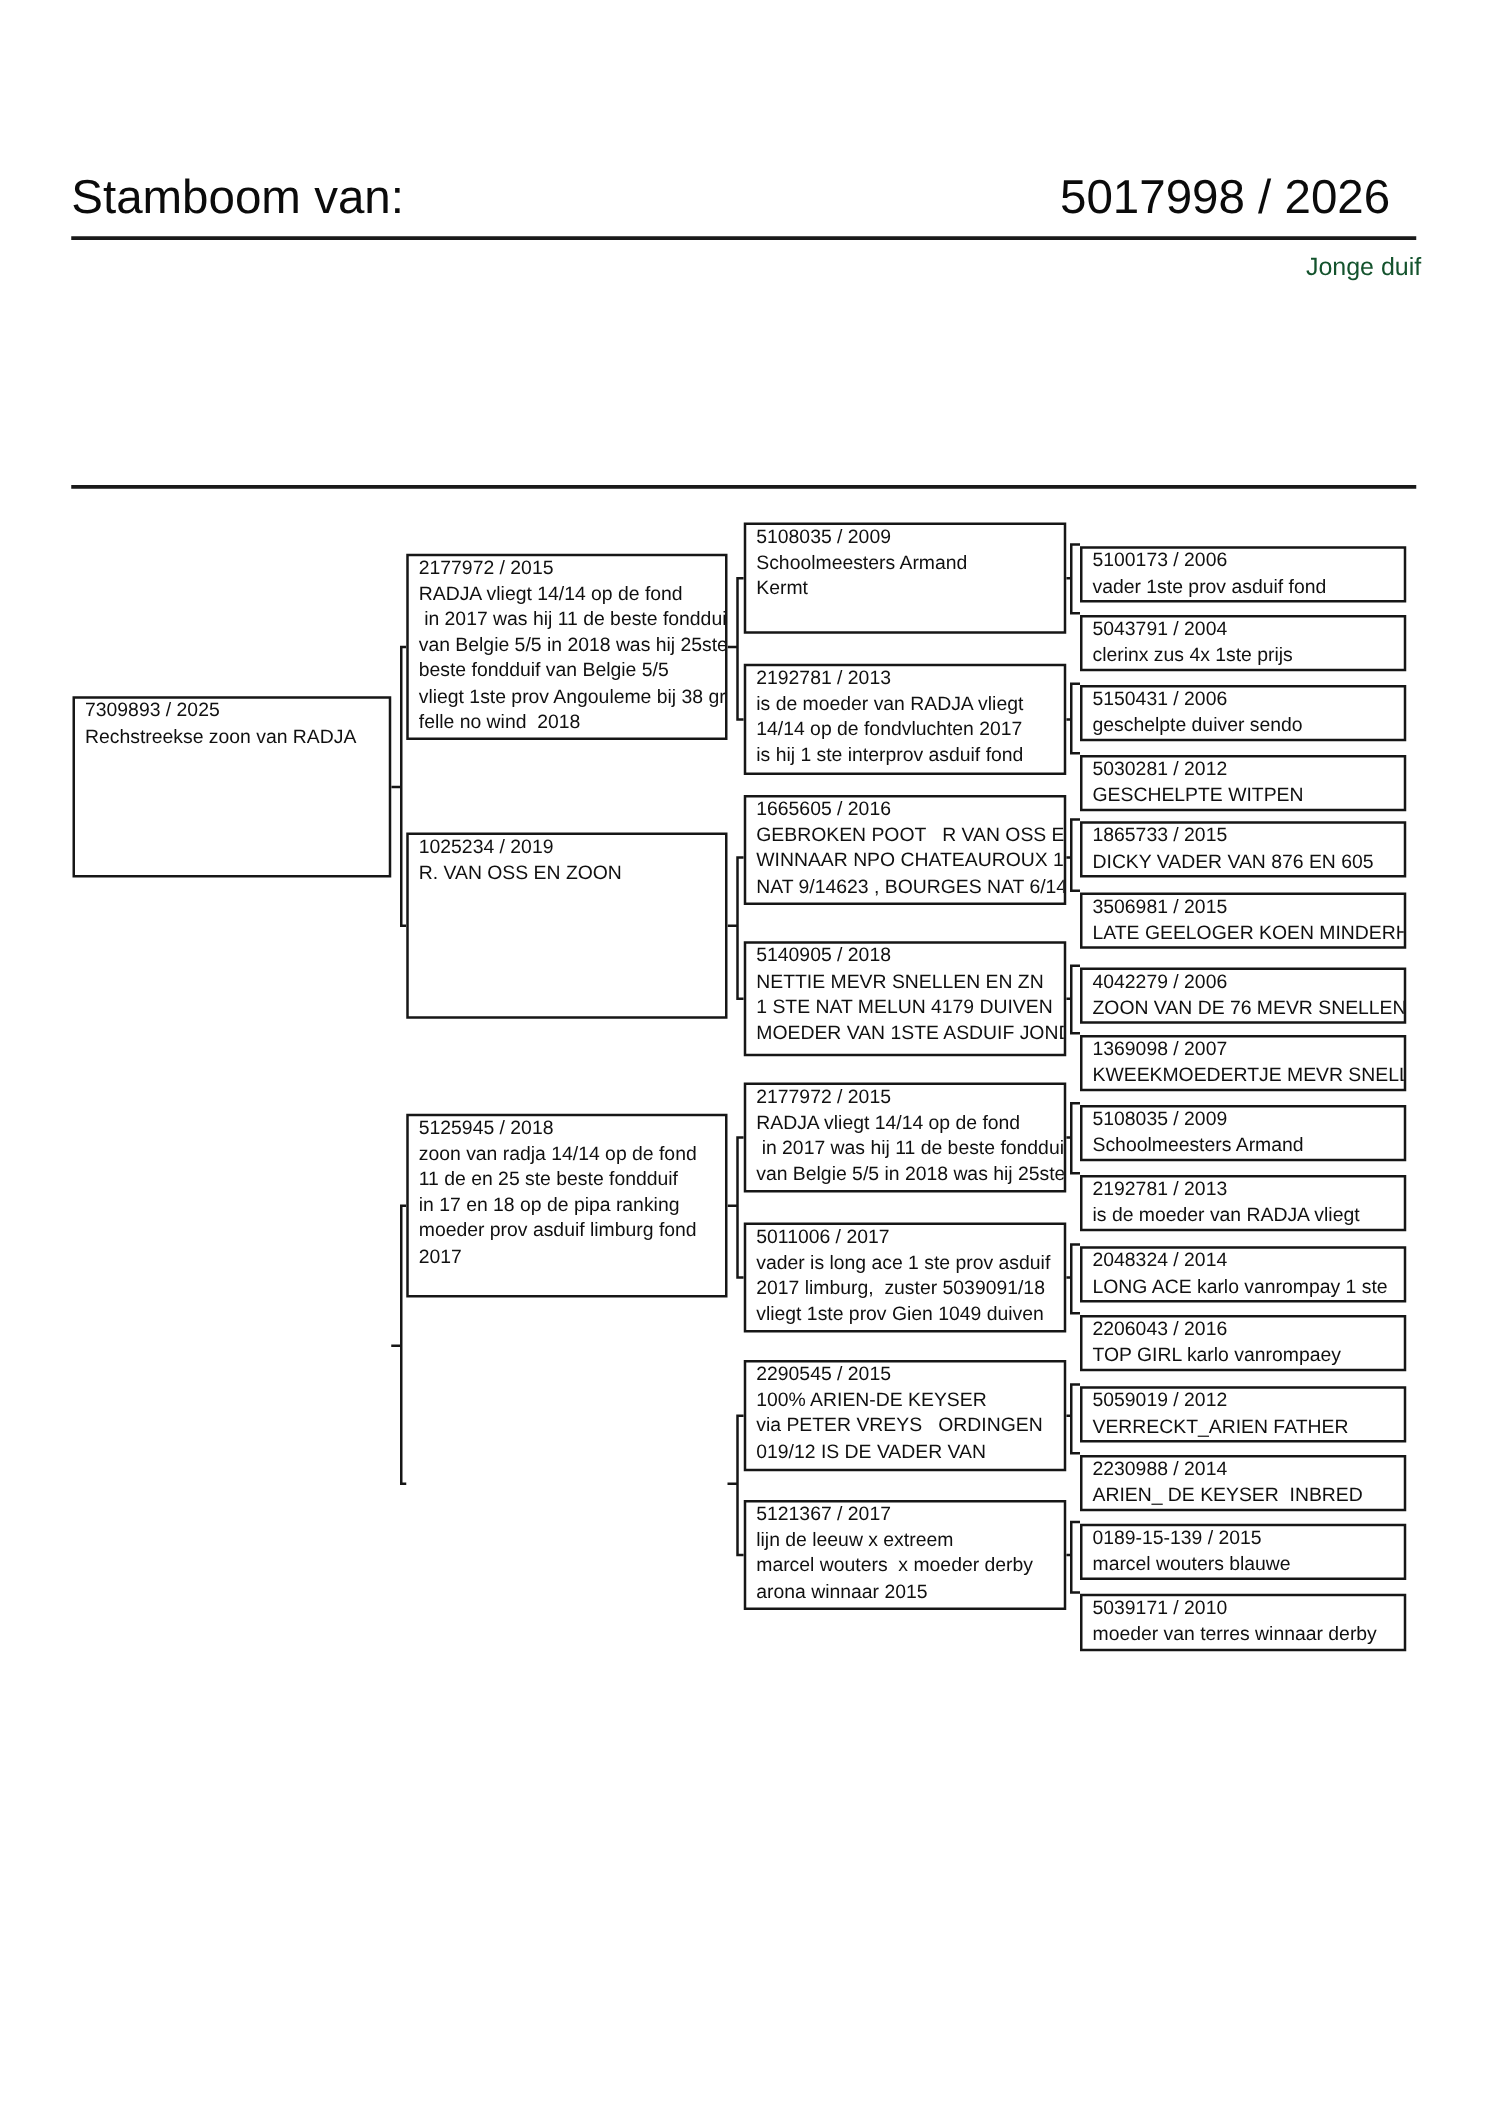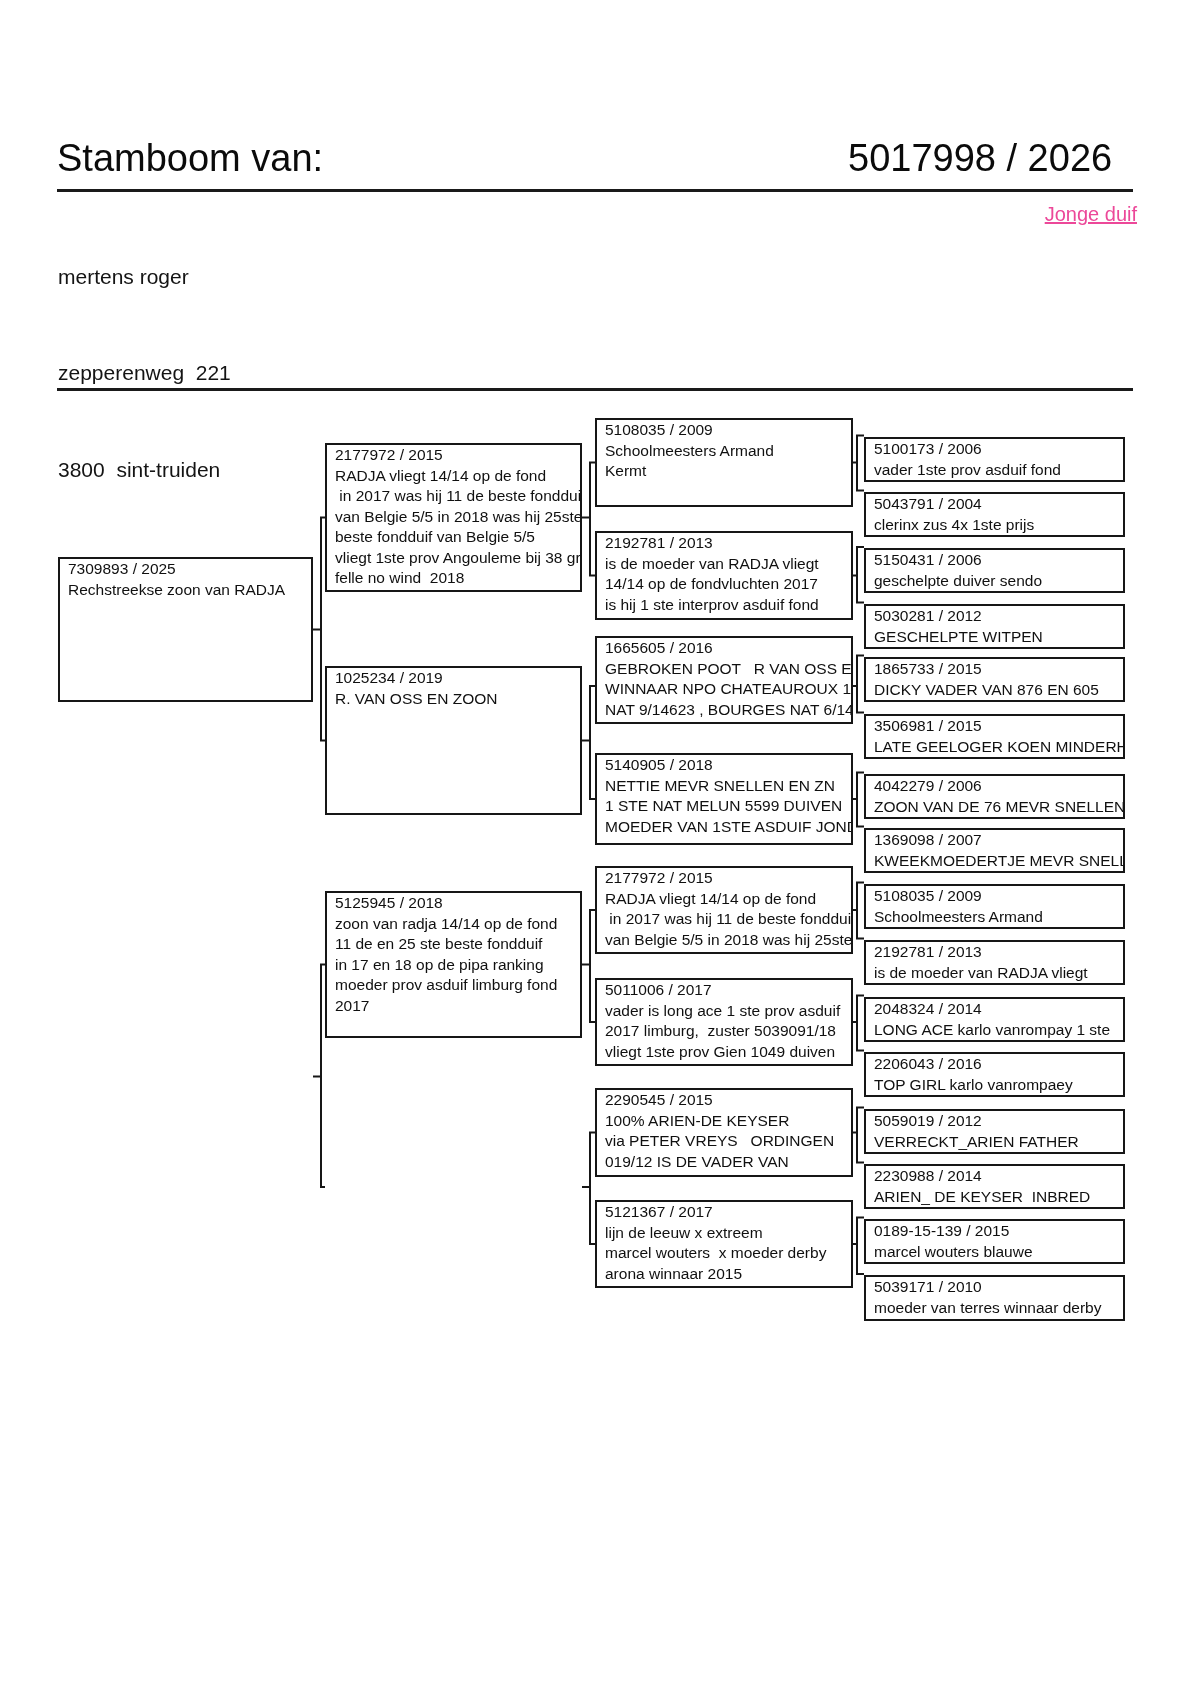--- a/index.html
+++ b/index.html
@@ -8,21 +8,21 @@
     width:1190px;height:1683px;
     background:#ffffff;
     font-family:"Liberation Sans","DejaVu Sans",sans-serif;
     color:#101010;
     overflow:hidden;
   }
   .abs{position:absolute;}
   .title{font-size:38px;line-height:40px;white-space:pre;color:#0b0b0b;}
   .rule{position:absolute;left:57px;width:1076px;height:3px;background:#1a1a1a;}
   .owner{position:absolute;left:58px;top:196px;font-size:21px;line-height:32.3px;white-space:pre;color:#141414;}
-  .type{position:absolute;right:53px;top:203px;font-size:20px;white-space:pre;color:#ec4899;text-decoration:underline;}
+  .type{position:absolute;right:53px;top:203px;font-size:20px;white-space:pre;color:#14532d;}
   .node{
     position:absolute;
     box-sizing:border-box;
     border:2px solid #161616;
     background:#ffffff;
     padding:0 1px 0 8px;
     font-size:15.5px;
     line-height:20.5px;
     overflow:hidden;
     z-index:2;
@@ -33,27 +33,20 @@
 </style>
 </head>
 <body>
 
 <div id="page">
 
   <div class="abs title" style="left:57px;top:138px;">Stamboom van:</div>
   <div class="abs title" style="left:848px;top:138px;">5017998 / 2026</div>
   <div class="rule" style="top:189px;"></div>
 
-  <div class="owner">
-    <div>mertens roger</div>
-    <div>zepperenweg  221</div>
-    <div>3800  sint-truiden</div>
-    <div>0498/143220</div>
-    <div>mertens.roger@telenet.be</div>
-  </div>
   <div class="type">Jonge duif</div>
   <div class="rule" style="top:388px;"></div>
 
   <svg id="connectors" width="1190" height="1683" viewBox="0 0 1190 1683">
     <g stroke="#161616" stroke-width="2" fill="none">
       <path d="M313 629.5 H321 M325 517.5 H321 V740.5 H325"></path>
       <path d="M313 1076.5 H321 M325 964.5 H321 V1187 H325"></path>
       <path d="M582 517.5 H590 M595 462.5 H590 V575.5 H595"></path>
       <path d="M582 740.5 H590 M595 686 H590 V799 H595"></path>
       <path d="M582 964.5 H590 M595 910 H590 V1022 H595"></path>
@@ -109,21 +102,21 @@
     </div>
   <div class="node" style="left:595px;top:636px;width:258px;height:88px">
       <div class="ln">1665605 / 2016</div>
       <div class="ln">GEBROKEN POOT   R VAN OSS EN</div>
       <div class="ln">WINNAAR NPO CHATEAUROUX 1/8</div>
       <div class="ln">NAT 9/14623 , BOURGES NAT 6/142</div>
     </div>
   <div class="node" style="left:595px;top:753px;width:258px;height:92px">
       <div class="ln">5140905 / 2018</div>
       <div class="ln">NETTIE MEVR SNELLEN EN ZN</div>
-      <div class="ln">1 STE NAT MELUN 5599 DUIVEN</div>
+      <div class="ln">1 STE NAT MELUN 4179 DUIVEN</div>
       <div class="ln">MOEDER VAN 1STE ASDUIF JOND</div>
     </div>
   <div class="node" style="left:595px;top:866px;width:258px;height:88px">
       <div class="ln">2177972 / 2015</div>
       <div class="ln">RADJA vliegt 14/14 op de fond</div>
       <div class="ln"> in 2017 was hij 11 de beste fondduif</div>
       <div class="ln">van Belgie 5/5 in 2018 was hij 25ste</div>
     </div>
   <div class="node" style="left:595px;top:978px;width:258px;height:88px">
       <div class="ln">5011006 / 2017</div>

